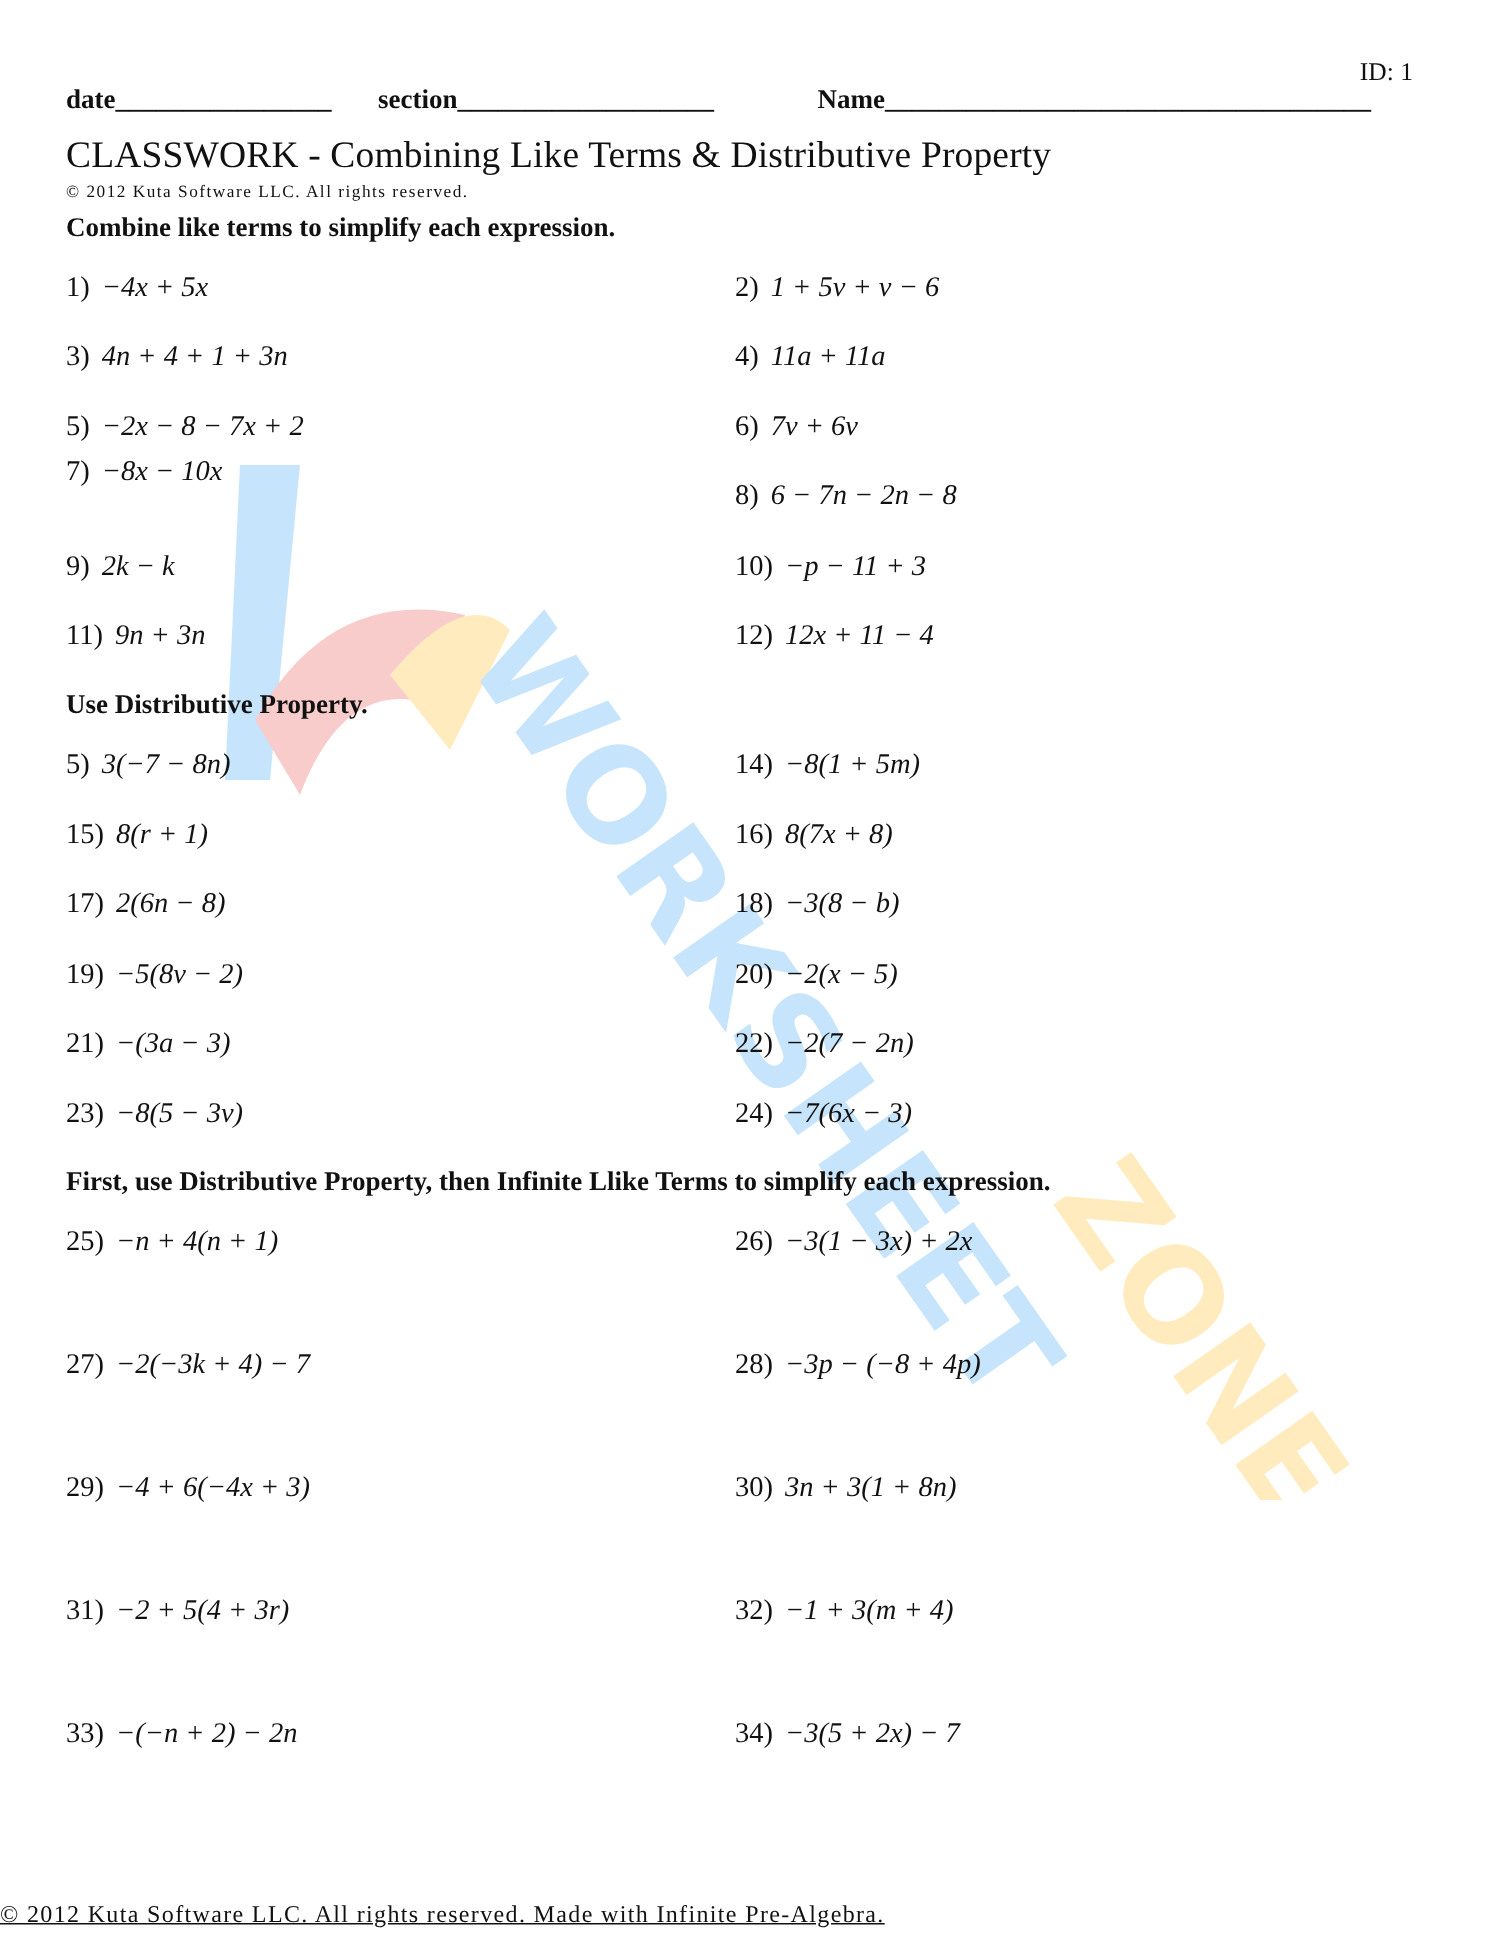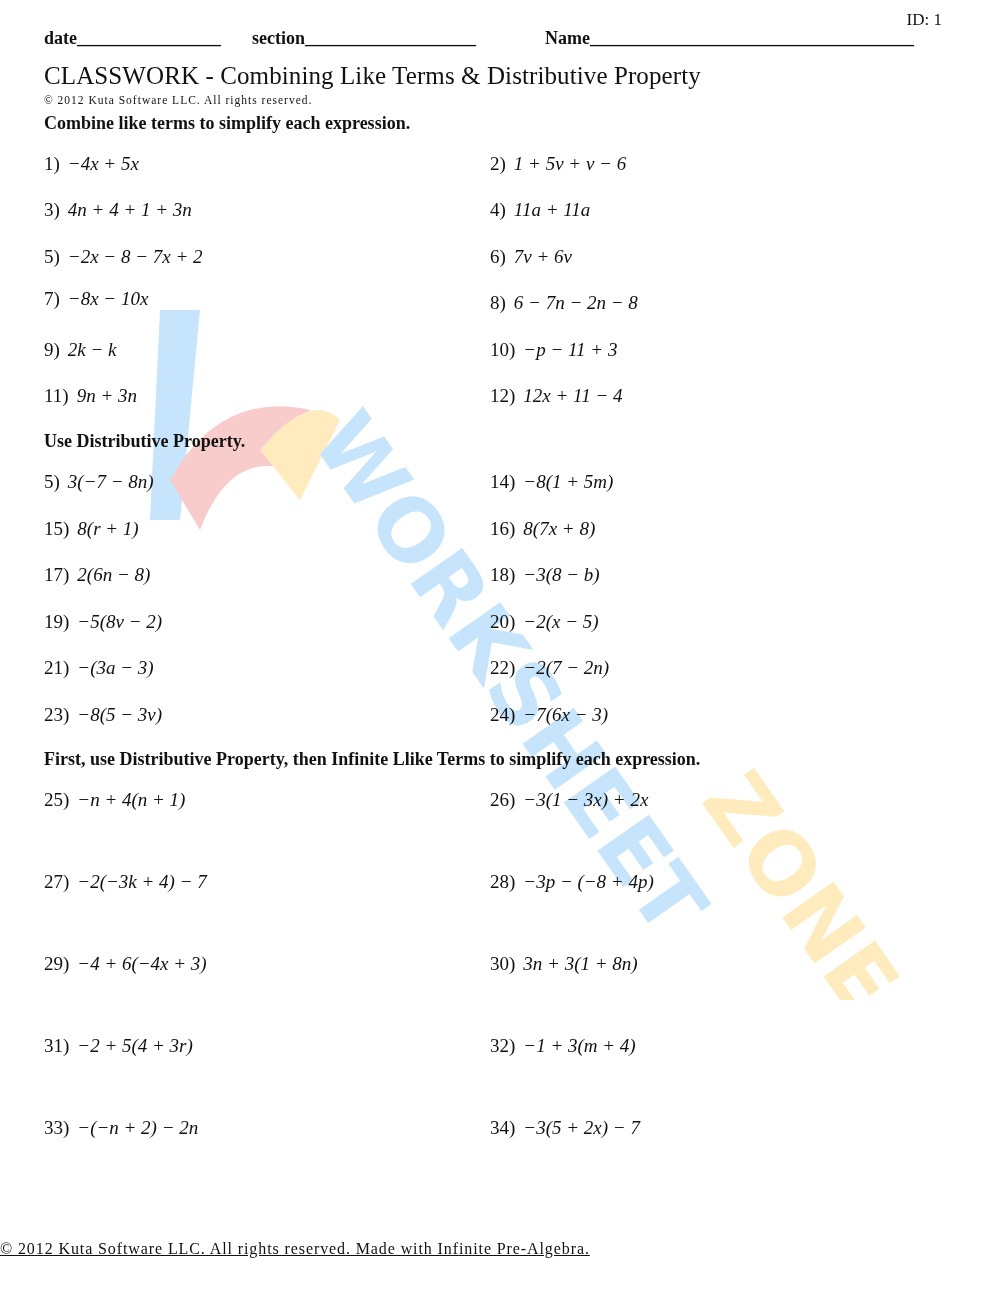--- a/index.html
+++ b/index.html
@@ -1,20 +1,20 @@
 <!DOCTYPE html>
 <html><head>
 <meta charset="utf-8">
 <style>
   html, body { margin: 0; padding: 0; background: #ffffff; }
   body {
     width: 1000px; height: 1294px; position: relative; overflow: hidden;
     font-family: "Liberation Serif", serif; color: #111;
   }
-  .abs { position: absolute; white-space: nowrap; }
+  .abs { position: absolute; white-space: nowrap; margin-top: 28px; }
   .id { top: 10px; right: 58px; font-size: 17px; }
   .field { top: 28px; font-size: 18px; font-weight: bold; }
   .title { top: 62px; left: 44px; font-size: 25px; letter-spacing: 0.1px; }
   .copy { top: 94px; left: 44px; font-size: 11.5px; letter-spacing: 1px; }
   .instr { left: 44px; font-size: 18px; font-weight: bold; }
   .prob { font-size: 19px; font-family: Liberation Serif, serif; }
   .prob .num { margin-right: 8px; }
   .footer { top: 1240px; left: 0; font-size: 16px; letter-spacing: 0.9px; text-decoration: underline; }
   .watermark {
     position: absolute; left: 140px; top: 300px; width: 760px; height: 700px;
@@ -41,21 +41,21 @@
 <div class="abs copy">© 2012 Kuta Software LLC.  All rights reserved.</div>
 
 <div class="abs instr" style="top:113px">Combine like terms to simplify each expression.</div>
 
 <div class="abs prob" style="top:153px;left:44px"><span class="num">1)</span><i>−4x + 5x</i></div>
 <div class="abs prob" style="top:153px;left:490px"><span class="num">2)</span><i>1 + 5v + v − 6</i></div>
 <div class="abs prob" style="top:199px;left:44px"><span class="num">3)</span><i>4n + 4 + 1 + 3n</i></div>
 <div class="abs prob" style="top:199px;left:490px"><span class="num">4)</span><i>11a + 11a</i></div>
 <div class="abs prob" style="top:246px;left:44px"><span class="num">5)</span><i>−2x − 8 − 7x + 2</i></div>
 <div class="abs prob" style="top:246px;left:490px"><span class="num">6)</span><i>7v + 6v</i></div>
-<div class="abs prob" style="top:288px;left:44px"><span class="num">7)</span><i>−8x − 10x</i></div>
+<div class="abs prob" style="top:276px;left:44px"><span class="num">7)</span><i>−8x − 10x</i></div>
 <div class="abs prob" style="top:292px;left:490px"><span class="num">8)</span><i>6 − 7n − 2n − 8</i></div>
 <div class="abs prob" style="top:339px;left:44px"><span class="num">9)</span><i>2k − k</i></div>
 <div class="abs prob" style="top:339px;left:490px"><span class="num">10)</span><i>−p − 11 + 3</i></div>
 <div class="abs prob" style="top:385px;left:44px"><span class="num">11)</span><i>9n + 3n</i></div>
 <div class="abs prob" style="top:385px;left:490px"><span class="num">12)</span><i>12x + 11 − 4</i></div>
 
 <div class="abs instr" style="top:431px">Use Distributive Property.</div>
 
 <div class="abs prob" style="top:471px;left:44px"><span class="num">5)</span><i>3(−7 − 8n)</i></div>
 <div class="abs prob" style="top:471px;left:490px"><span class="num">14)</span><i>−8(1 + 5m)</i></div>

